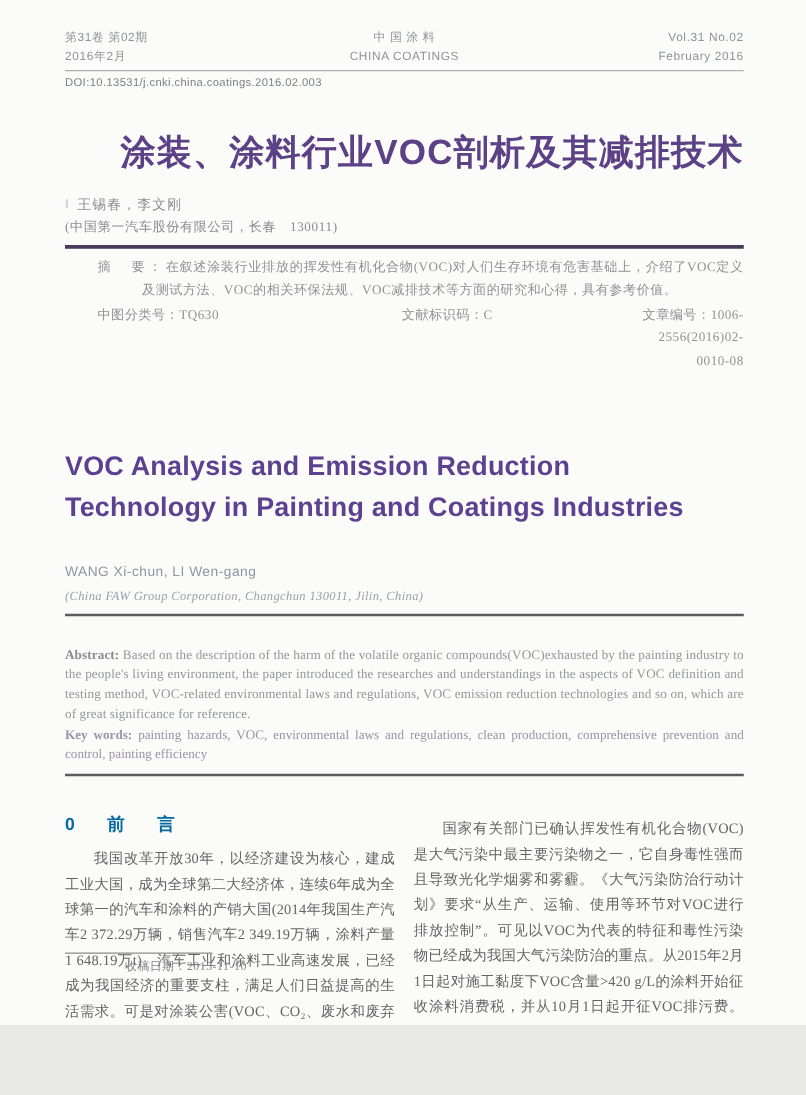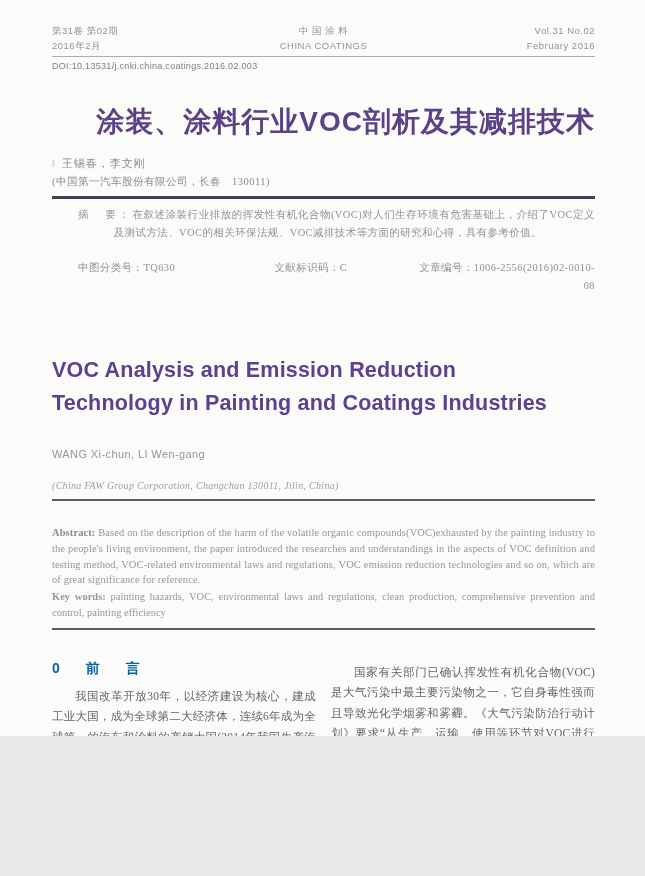--- a/index.html
+++ b/index.html
@@ -1,19 +1,19 @@
 <!DOCTYPE html>
 <html><head>
 <meta charset="utf-8">
 <style>
   * { margin: 0; padding: 0; box-sizing: border-box; }
   html, body { background: #e9e9e7; }
   body { width: 645px; margin: 0 auto; font-family: "Liberation Serif", serif; }
   .page {
-    width: 645px; height: 736px; background: #fbfbf9;
+    width: 645px; height: 820px; background: #fbfbf9;
     padding: 24px 50px 0 52px; overflow: hidden; position: relative;
     color: #6a6a6a;
   }
 
   
   .jheader {
     display: flex; justify-content: space-between; align-items: flex-end;
     font-size: 9.5px; color: #8d9499; line-height: 1.55;
     border-bottom: 1.5px solid #a9aeb1; padding-bottom: 3px;
     font-family: "Liberation Sans", sans-serif; letter-spacing: .5px;
@@ -36,34 +36,34 @@
   .author-marker { color: #b9b4c6; font-size: 10px; margin-right: 6px; letter-spacing: 1px; }
   .affil-cn { margin-top: 4px; font-size: 10.5px; color: #8b8b94; letter-spacing: .5px; }
 
   .rule-thick { border: none; border-top: 3px solid #483a58; margin-top: 7px; }
 
   
   .abs-cn { margin-top: 7px; padding-left: 26px; font-size: 10.5px; color: #929296;
             line-height: 1.75; letter-spacing: .4px; }
   .abs-cn .hang { padding-left: 3.4em; text-indent: -3.4em; text-align: justify; }
   .abs-label { letter-spacing: 3px; }
-  .meta-row { display: flex; margin-top: 16px; }
+  .meta-row { display: flex; margin-top: 1px; gap: 47px; }
   .meta-item.m1 { width: 38%; }
   .meta-item.m2 { width: 28%; }
   .meta-item.m3 { flex: 1; text-align: right; }
 
   
   .title-en {
     margin-top: 58px; font-size: 21.5px; font-weight: bold; color: #5d4191;
     font-family: Liberation Sans, sans-serif; line-height: 1.55; letter-spacing: .2px;
     width: 500px;
   }
   .authors-en { margin-top: 28px; font-size: 11px; color: #9097a0;
                 font-family: "Liberation Sans", sans-serif; letter-spacing: .4px; }
-  .affil-en { margin-top: 20px; font-size: 10px; color: #9aa0a8; font-style: italic;
+  .affil-en { margin-top: 8px; font-size: 10px; color: #9aa0a8; font-style: italic;
               letter-spacing: .3px; }
   .rule-mid { border: none; border-top: 2px solid #5b5b60; margin-top: 8px; }
 
   
   .abs-en { margin-top: 24px; font-size: 10.5px; color: #95979b; line-height: 1.5;
             text-align: justify; letter-spacing: .1px; }
   .abs-en b { color: #8a8c90; }
   .kw-en { margin-top: 1px; font-size: 10.5px; color: #9b93a8; line-height: 1.5;
            text-align: justify; }
   .rule-bottom { border: none; border-top: 2px solid #5b5b60; margin-top: 7px; }

